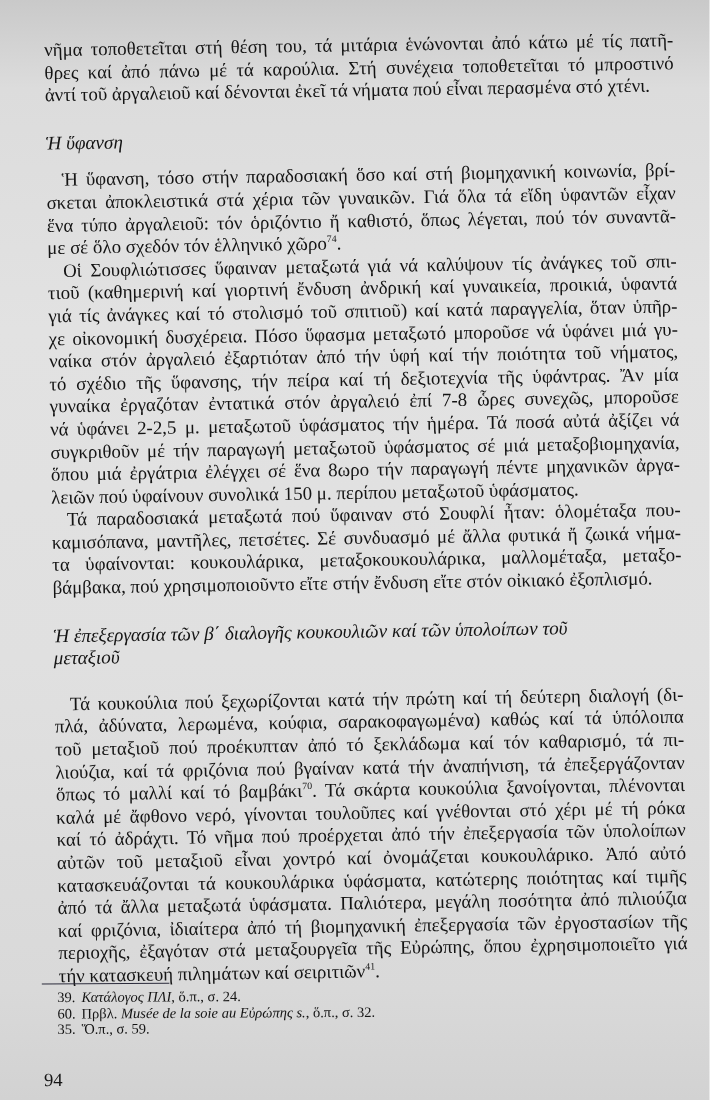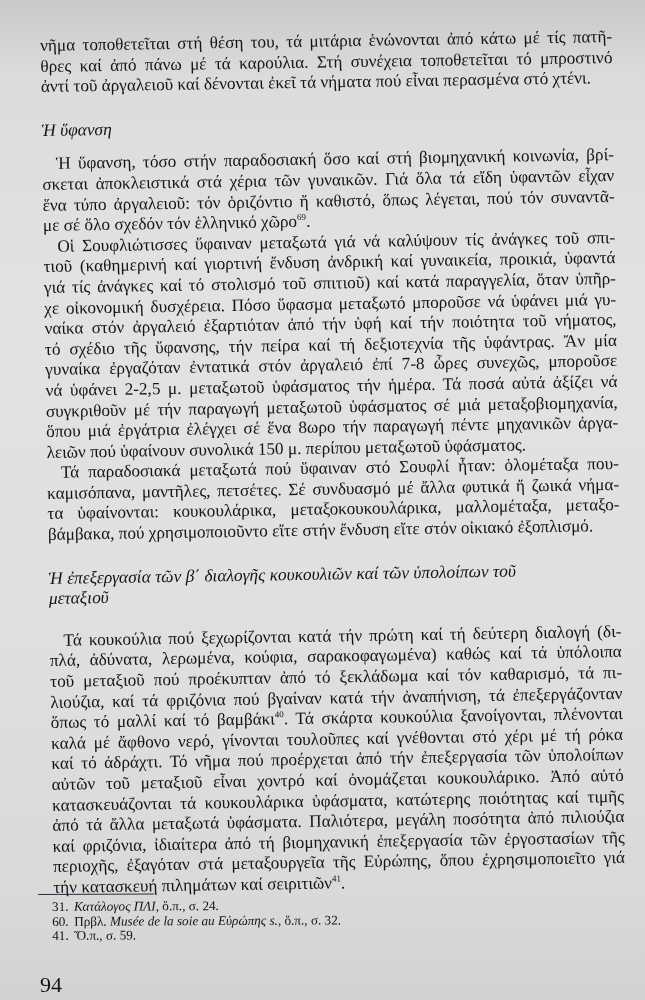--- a/index.html
+++ b/index.html
@@ -24,41 +24,41 @@
     font-style:italic; font-size:17.4px; line-height:20.6px; white-space:nowrap;
   }
   sup { font-size:9px; line-height:0; vertical-align:7px; }
   .gap-m { height:14px; }
   .gap-l { height:22px; }
   .footnotes { position:absolute; left:38px; top:894px; width:420px; transform: rotate(-0.3deg); transform-origin:left top; }
   .fn-rule { width:116px; height:1px; background:#2c2c3c; margin-bottom:5px; }
   .fn { font-size:13.2px; line-height:14.6px; white-space:nowrap; padding-left:14px; }
   .fn .num { display:inline-block; width:22px; }
   .fn i { font-style:italic; }
-  .page-number { position:absolute; left:40px; top:972px; font-size:22px; }
+  .page-number { position:absolute; left:40px; top:972px; font-size:17px; }
 </style>
 </head>
 <body>
 
 <div class="page">
   <div>
     <div class="line">νῆμα τοποθετεῖται στή θέση του, τά μιτάρια ἑνώνονται ἀπό κάτω μέ τίς πατῆ-</div>
     <div class="line">θρες καί ἀπό πάνω μέ τά καρούλια. Στή συνέχεια τοποθετεῖται τό μπροστινό</div>
     <div class="line last">ἀντί τοῦ ἀργαλειοῦ καί δένονται ἐκεῖ τά νήματα πού εἶναι περασμένα στό χτένι.</div>
   </div>
 
   <div class="gap-l"></div>
   <div class="heading">Ἡ ὕφανση</div>
   <div class="gap-m"></div>
 
   <div>
     <div class="line indent">Ἡ ὕφανση, τόσο στήν παραδοσιακή ὅσο καί στή βιομηχανική κοινωνία, βρί-</div>
     <div class="line">σκεται ἀποκλειστικά στά χέρια τῶν γυναικῶν. Γιά ὅλα τά εἴδη ὑφαντῶν εἶχαν</div>
     <div class="line">ἕνα τύπο ἀργαλειοῦ: τόν ὁριζόντιο ἤ καθιστό, ὅπως λέγεται, πού τόν συναντᾶ-</div>
-    <div class="line last"><span>με σέ ὅλο σχεδόν τόν ἑλληνικό χῶρο</span><sup>69</sup><span>.</span></div>
+    <div class="line last"><span>με σέ ὅλο σχεδόν τόν ἑλληνικό χῶρο</span><sup>74</sup><span>.</span></div>
   </div>
 
   <div>
     <div class="line indent">Οἱ Σουφλιώτισσες ὕφαιναν μεταξωτά γιά νά καλύψουν τίς ἀνάγκες τοῦ σπι-</div>
     <div class="line">τιοῦ (καθημερινή καί γιορτινή ἔνδυση ἀνδρική καί γυναικεία, προικιά, ὑφαντά</div>
     <div class="line">γιά τίς ἀνάγκες καί τό στολισμό τοῦ σπιτιοῦ) καί κατά παραγγελία, ὅταν ὑπῆρ-</div>
     <div class="line">χε οἰκονομική δυσχέρεια. Πόσο ὕφασμα μεταξωτό μποροῦσε νά ὑφάνει μιά γυ-</div>
     <div class="line">ναίκα στόν ἀργαλειό ἐξαρτιόταν ἀπό τήν ὑφή καί τήν ποιότητα τοῦ νήματος,</div>
     <div class="line">τό σχέδιο τῆς ὕφανσης, τήν πείρα καί τή δεξιοτεχνία τῆς ὑφάντρας. Ἄν μία</div>
     <div class="line">γυναίκα ἐργαζόταν ἐντατικά στόν ἀργαλειό ἐπί 7-8 ὧρες συνεχῶς, μποροῦσε</div>
@@ -80,32 +80,32 @@
     <div class="heading">Ἡ ἐπεξεργασία τῶν β΄ διαλογῆς κουκουλιῶν καί τῶν ὑπολοίπων τοῦ</div>
     <div class="heading">μεταξιοῦ</div>
   </div>
   <div class="gap-l"></div>
 
   <div>
     <div class="line indent">Τά κουκούλια πού ξεχωρίζονται κατά τήν πρώτη καί τή δεύτερη διαλογή (δι-</div>
     <div class="line">πλά, ἀδύνατα, λερωμένα, κούφια, σαρακοφαγωμένα) καθώς καί τά ὑπόλοιπα</div>
     <div class="line">τοῦ μεταξιοῦ πού προέκυπταν ἀπό τό ξεκλάδωμα καί τόν καθαρισμό, τά πι-</div>
     <div class="line">λιούζια, καί τά φριζόνια πού βγαίναν κατά τήν ἀναπήνιση, τά ἐπεξεργάζονταν</div>
-    <div class="line"><span>ὅπως τό μαλλί καί τό βαμβάκι</span><sup>40</sup><span>. Τά σκάρτα κουκούλια ξανοίγονται, πλένονται</span></div>
+    <div class="line"><span>ὅπως τό μαλλί καί τό βαμβάκι</span><sup>70</sup><span>. Τά σκάρτα κουκούλια ξανοίγονται, πλένονται</span></div>
     <div class="line">καλά μέ ἄφθονο νερό, γίνονται τουλοῦπες καί γνέθονται στό χέρι μέ τή ρόκα</div>
     <div class="line">καί τό ἀδράχτι. Τό νῆμα πού προέρχεται ἀπό τήν ἐπεξεργασία τῶν ὑπολοίπων</div>
     <div class="line">αὐτῶν τοῦ μεταξιοῦ εἶναι χοντρό καί ὀνομάζεται κουκουλάρικο. Ἀπό αὐτό</div>
     <div class="line">κατασκευάζονται τά κουκουλάρικα ὑφάσματα, κατώτερης ποιότητας καί τιμῆς</div>
     <div class="line">ἀπό τά ἄλλα μεταξωτά ὑφάσματα. Παλιότερα, μεγάλη ποσότητα ἀπό πιλιούζια</div>
     <div class="line">καί φριζόνια, ἰδιαίτερα ἀπό τή βιομηχανική ἐπεξεργασία τῶν ἐργοστασίων τῆς</div>
     <div class="line">περιοχῆς, ἐξαγόταν στά μεταξουργεῖα τῆς Εὐρώπης, ὅπου ἐχρησιμοποιεῖτο γιά</div>
     <div class="line last"><span>τήν κατασκευή πιλημάτων καί σειριτιῶν</span><sup>41</sup><span>.</span></div>
   </div>
 </div>
 
 <div class="footnotes">
   <div class="fn-rule"></div>
-  <div class="fn"><span class="num">31.</span><span></span><i>Κατάλογος ΠΛΙ</i><span>, ὅ.π., σ. 24.</span></div>
+  <div class="fn"><span class="num">39.</span><span></span><i>Κατάλογος ΠΛΙ</i><span>, ὅ.π., σ. 24.</span></div>
   <div class="fn"><span class="num">60.</span><span>Πρβλ. </span><i>Musée de la soie au Εὐρώπης s.</i><span>, ὅ.π., σ. 32.</span></div>
-  <div class="fn"><span class="num">41.</span><span>Ὅ.π., σ. 59.</span><i></i><span></span></div>
+  <div class="fn"><span class="num">35.</span><span>Ὅ.π., σ. 59.</span><i></i><span></span></div>
 </div>
 
 <div class="page-number">94</div>
 
 </body></html>

